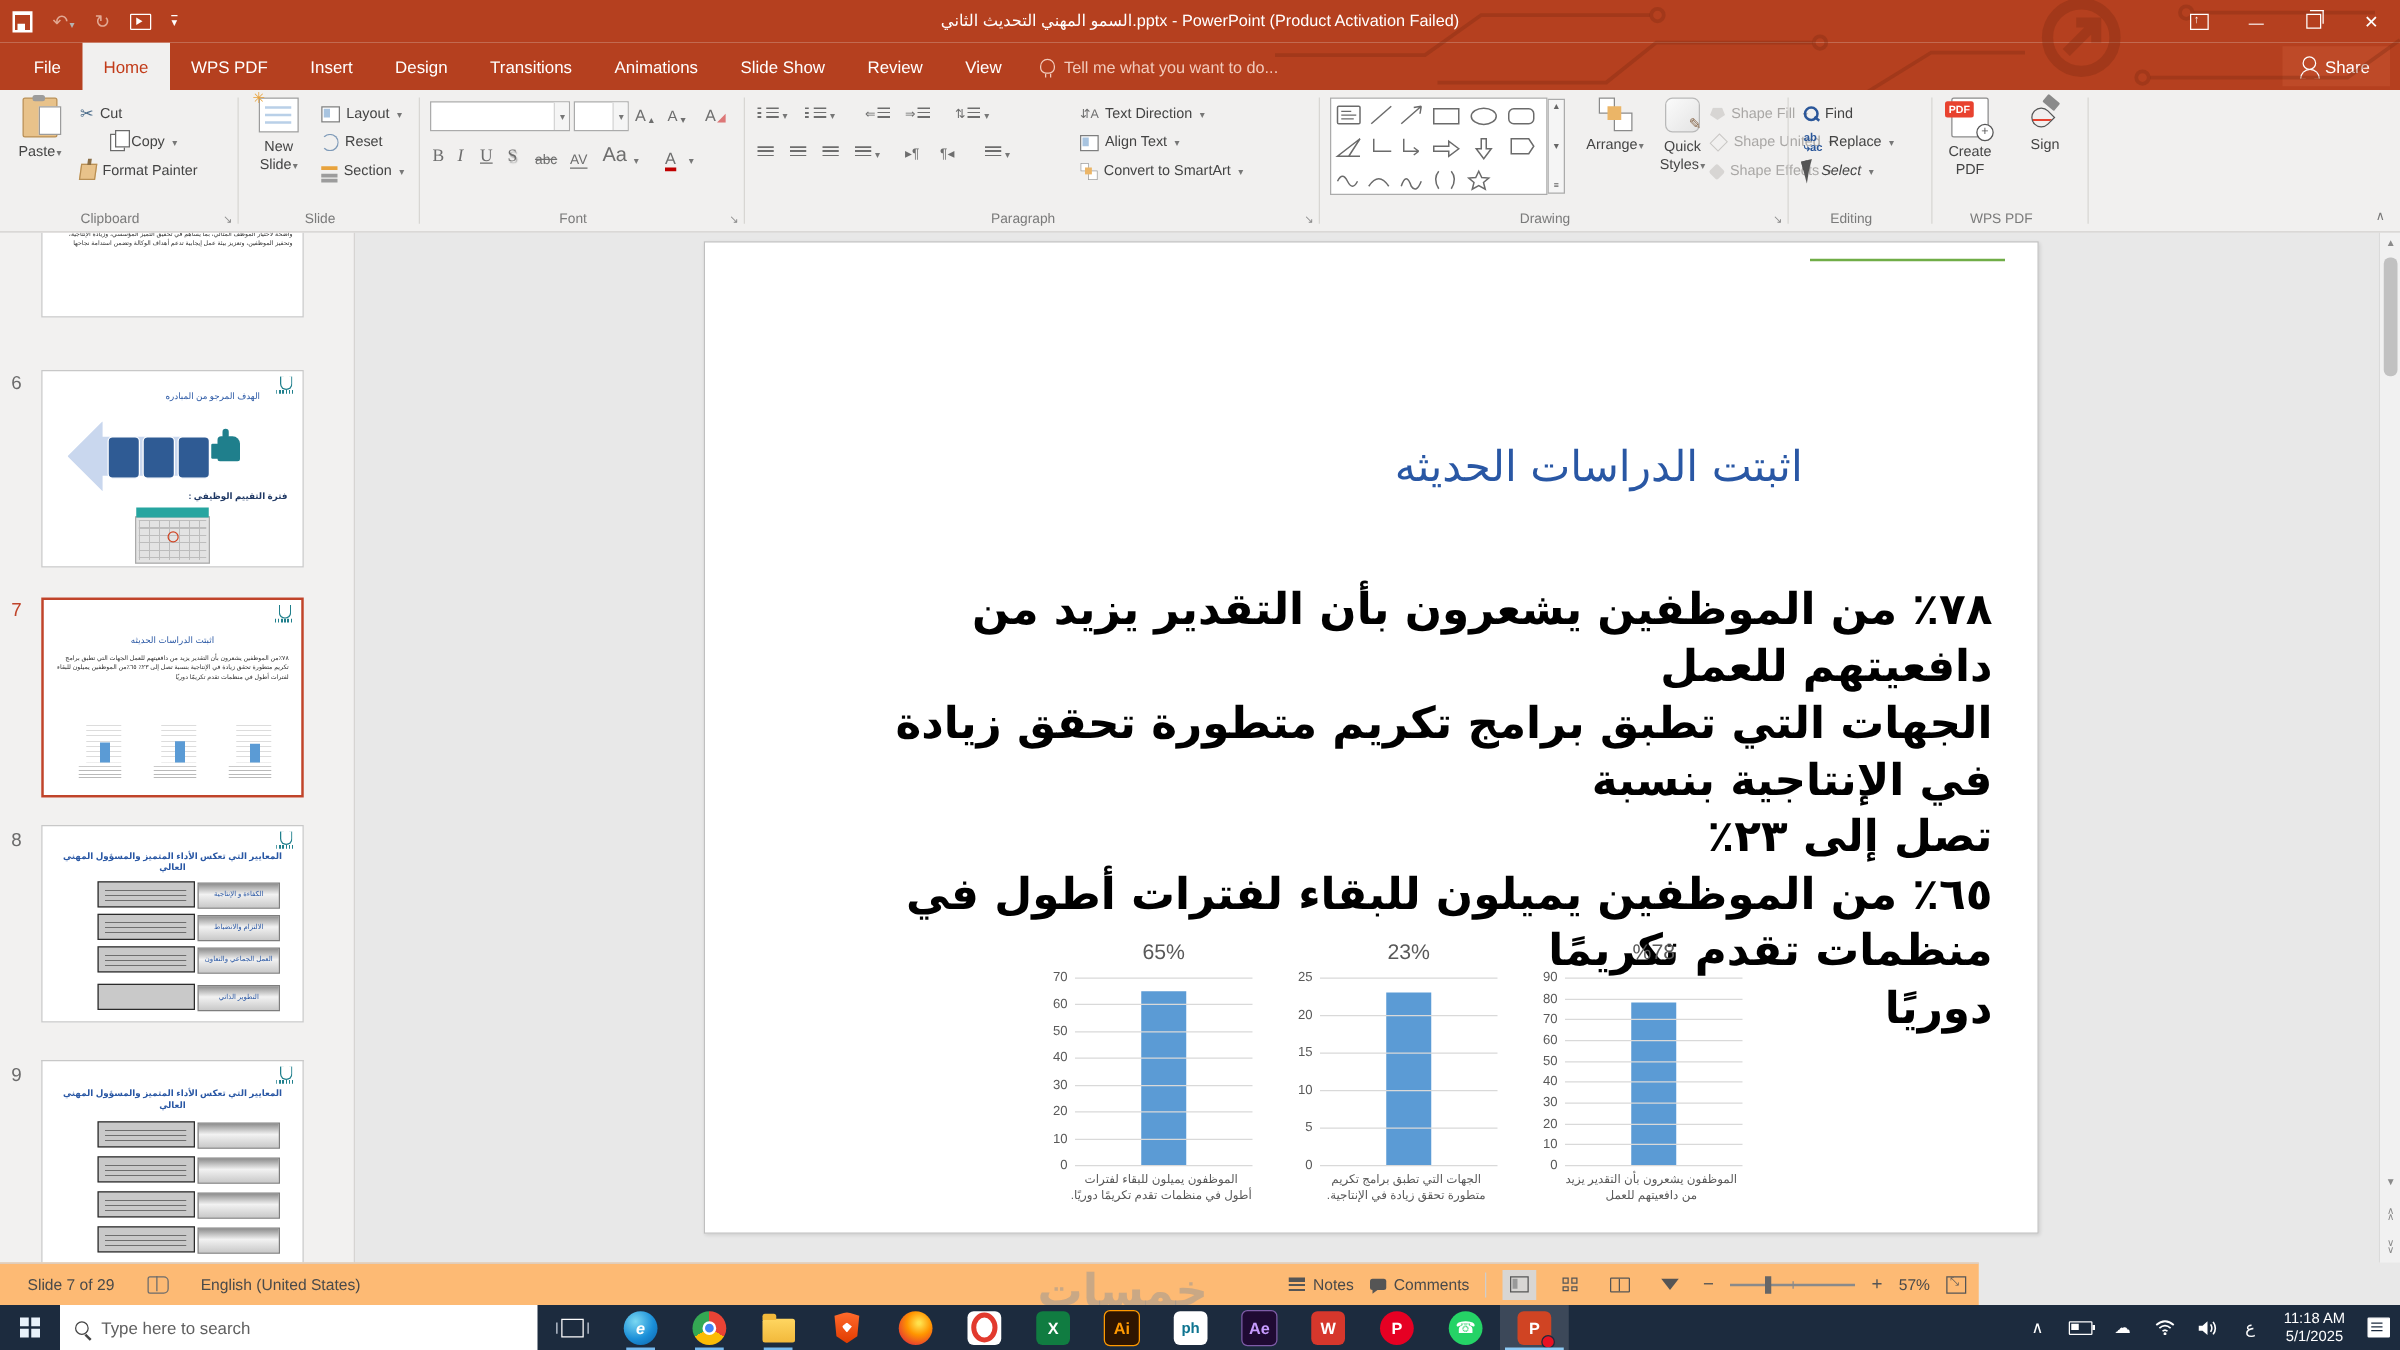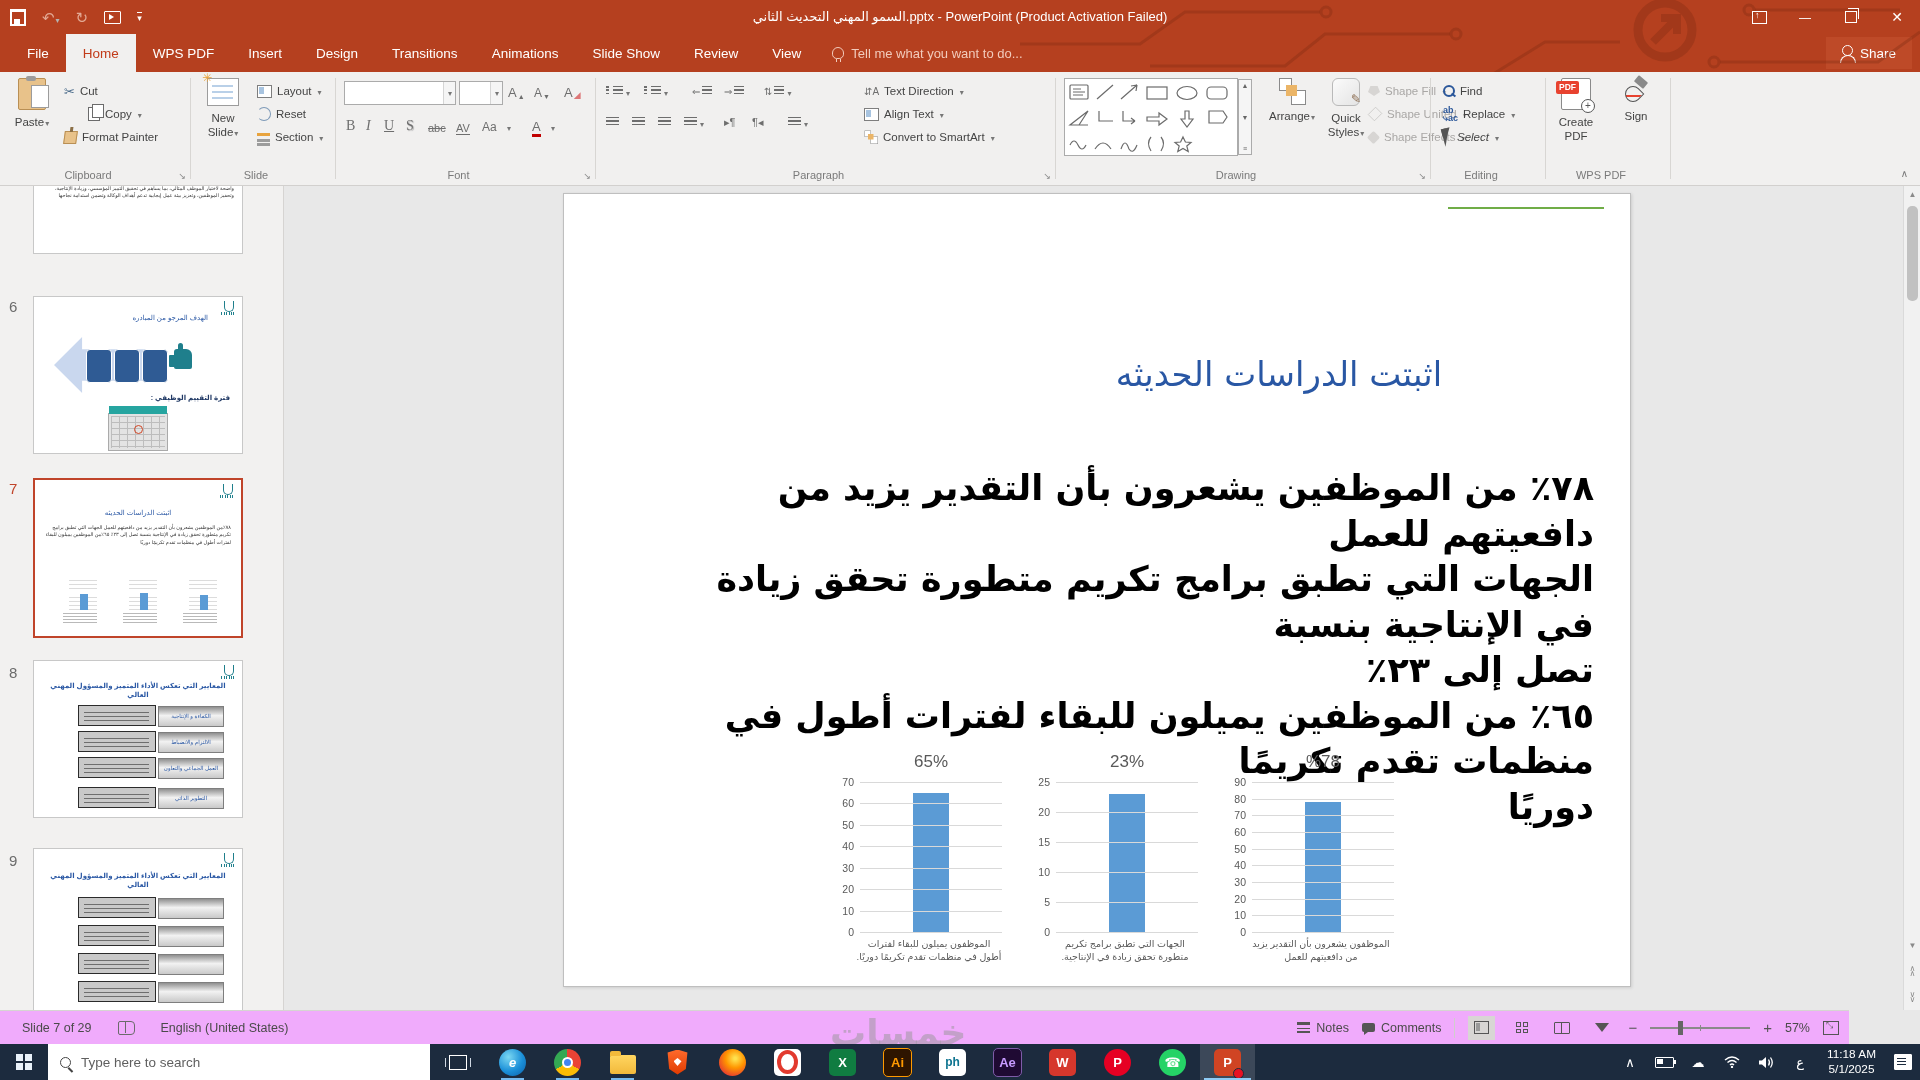--- a/index.html
+++ b/index.html
@@ -147,21 +147,21 @@
   .cgl{position:absolute;left:30px;right:0;top:0;border-top:1px solid #D9D9D9;}
   .cbarwrap{position:absolute;left:30px;right:0;top:0;bottom:0;display:flex;align-items:flex-end;justify-content:center;}
   .cbar{width:36px;}
   .ccat{margin-top:6px;padding-left:26px;font-size:9.5px;color:#595959;direction:rtl;text-align:center;line-height:1.35;}
   
   .vscroll{position:absolute;right:0;top:0;width:17px;height:824px;background:#F1F1F1;border-left:1px solid #DADADA;box-sizing:border-box;}
   .vs-btn{position:absolute;left:0;width:17px;height:17px;display:flex;align-items:center;justify-content:center;font-size:8px;color:#8A8A8A;}
   .vs-thumb{position:absolute;left:3px;top:20px;width:11px;height:95px;background:#C1C1C1;border-radius:5px;}
   .vs-dbl{line-height:.55;text-align:center;}
   
-  .statusbar{position:absolute;left:0;top:1010px;width:1849px;height:34px;background:#f0abfc;border-top:1px solid #D6D4D2;box-sizing:border-box;color:#4A4A4A;font-size:12.5px;z-index:27;}
+  .statusbar{position:absolute;left:0;top:1010px;width:1583px;height:34px;background:#fdba74;border-top:1px solid #D6D4D2;box-sizing:border-box;color:#4A4A4A;font-size:12.5px;z-index:27;}
   .sb-left{position:absolute;left:22px;top:0;height:33px;display:flex;align-items:center;gap:26px;}
   .i-book{width:15px;height:12px;border:1.2px solid #6B6B6B;border-radius:2px 4px 4px 2px;position:relative;}
   .i-book::after{content:"";position:absolute;left:6px;top:-1px;width:1px;height:12px;background:#6B6B6B;}
   .sb-right{position:absolute;right:10px;top:0;height:33px;display:flex;align-items:center;gap:13px;}
   .sb-item{display:flex;align-items:center;gap:6px;}
   .i-notes{width:13px;height:10px;background:repeating-linear-gradient(to bottom,#555 0 1.4px,transparent 1.4px 3.6px);border-top:2.5px solid #555;}
   .i-comment{width:13px;height:9px;background:#555;border-radius:2px;position:relative;}
   .i-comment::after{content:"";position:absolute;left:2px;bottom:-3px;border-left:4px solid #555;border-bottom:3px solid transparent;}
   .viewbtn{width:27px;height:24px;display:flex;align-items:center;justify-content:center;}
   .viewbtn.active{background:#D8D6D4;}
@@ -354,21 +354,21 @@
       </div>
     <div class="fbtn" style="left:172px;top:6px;font-size:13px;">A<span style="font-size:7px;">▲</span></div>
     <div class="fbtn" style="left:198px;top:6px;font-size:12px;">A<span style="font-size:7px;">▼</span></div>
     <div class="fbtn" style="left:228px;top:6px;font-size:13px;">A<span style="font-size:9px;color:#D77;">◢</span></div>
     <div class="fbtn fb" style="left:10px;">B</div>
     <div class="fbtn fb" style="left:30px;font-style:italic;">I</div>
     <div class="fbtn fb" style="left:48px;text-decoration:underline;">U</div>
     <div class="fbtn fb" style="left:70px;text-shadow:1px 1px 1px #AAA;">S</div>
     <div class="fbtn" style="left:92px;font-size:11px;text-decoration:line-through;">abc</div>
     <div class="fbtn" style="left:120px;font-size:11px;border-bottom:1px solid #6E6E6E;">AV</div>
-    <div class="fbtn" style="left:146px;font-size:12px;">Aa</div>
+    <div class="fbtn" style="left:146px;font-size:16px;">Aa</div>
     <div class="fbtn" style="left:170px;">
         <span class="dd"></span>
       </div>
     <div class="fbtn" style="left:196px;font-size:13px;border-bottom:3px solid #C00000;">A</div>
     <div class="fbtn" style="left:214px;">
         <span class="dd"></span>
       </div>
     <div class="glabel">Font</div>
     <span class="launcher"></span>
   </div>

